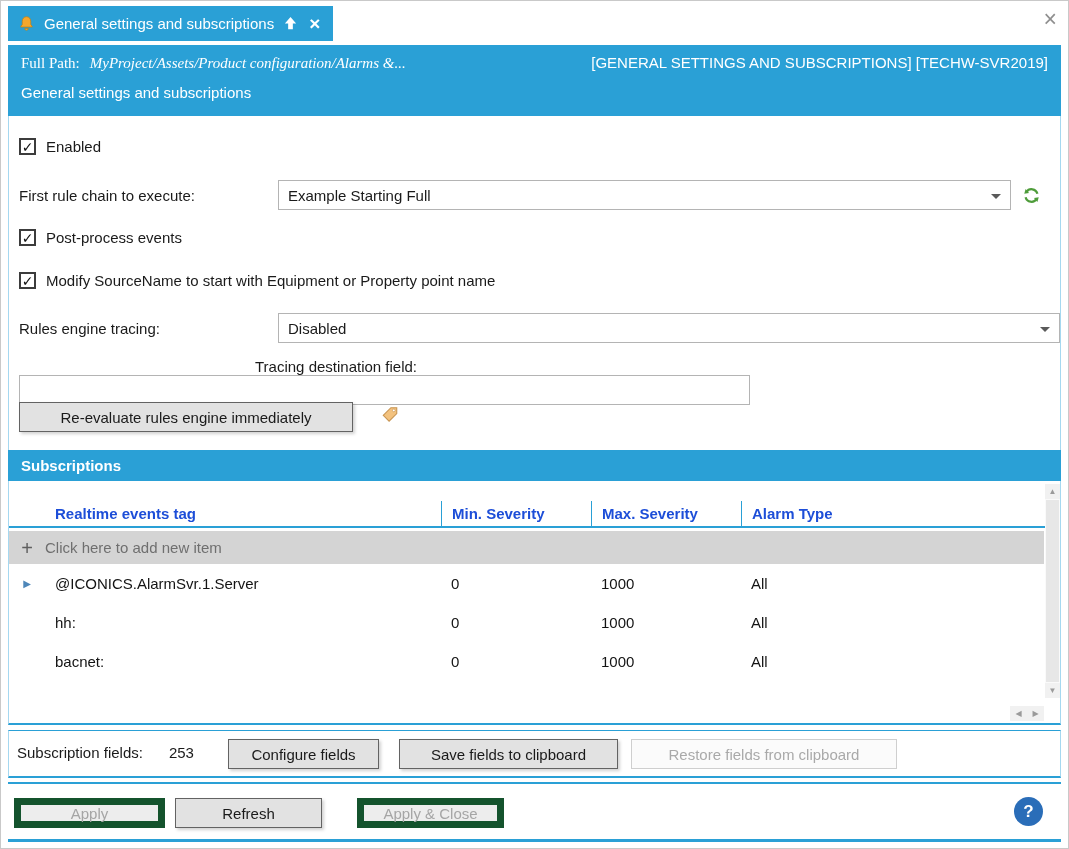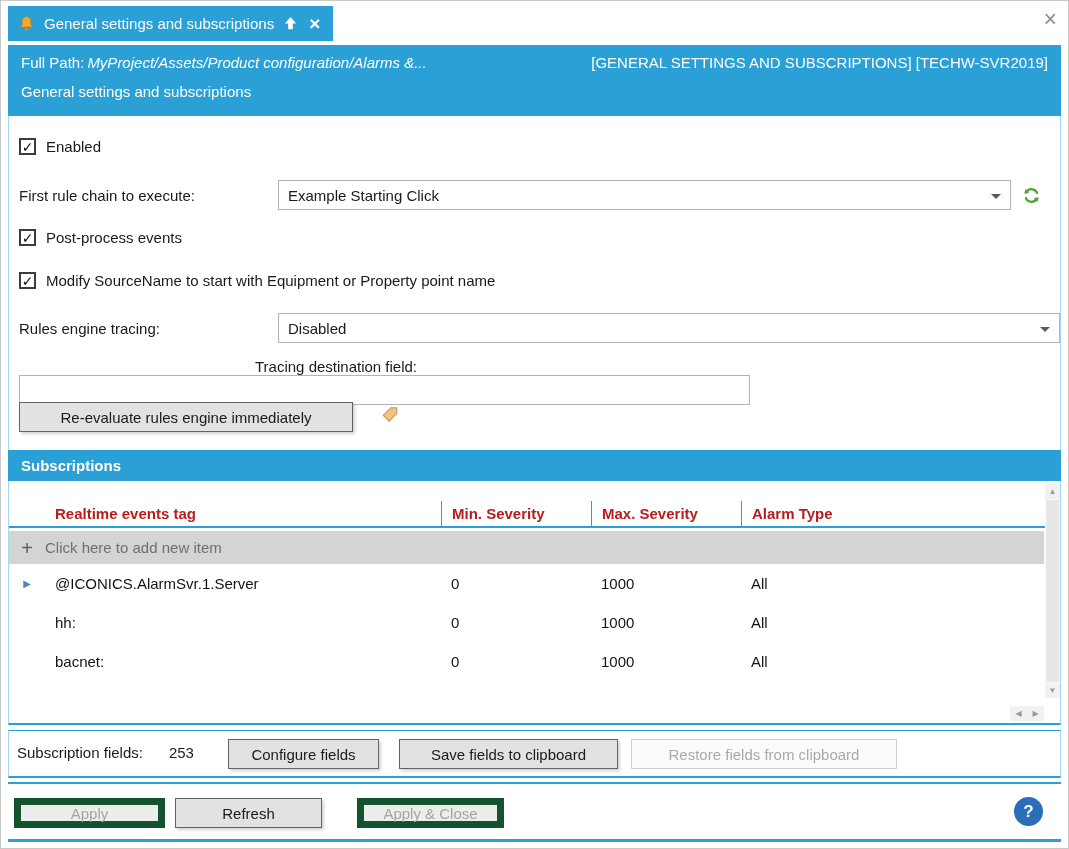--- a/index.html
+++ b/index.html
@@ -10,21 +10,21 @@
 
   
   .tab { position:absolute; left:7px; top:5px; height:35px; background:#2aa0d6; display:inline-flex; align-items:center; gap:9px; padding:0 13px 0 10px; cursor:default; }
   .tab-title { color:#fff; }
   .tab-x { color:#fff; font-size:19px; font-weight:bold; line-height:1; margin-left:2px; }
   .win-close { position:absolute; right:11px; top:7px; color:#8f8f8f; font-size:23px; line-height:1; cursor:default; }
 
   
   .header { position:absolute; left:7px; right:7px; top:44px; height:71px; background:#2aa0d6; color:#fff; padding:9px 13px; }
   .header-top { display:flex; justify-content:space-between; align-items:baseline; }
-  .fp { display:flex; gap:3px; }
+  .fp { display:flex; gap:10px;font-family:Liberation Serif, serif; }
   .fp-value { font-style:italic; }
   .header-sub { margin-top:12px; }
 
   
   .settings { position:absolute; left:7px; right:7px; top:115px; height:334px; background:#fff; border-left:1px solid #a5d8f0; border-right:1px solid #a5d8f0; }
   .row { position:absolute; display:flex; align-items:center; }
   .row-enabled  { top:22px;  left:10px; gap:10px; }
   .row-chain    { top:64px;  left:10px; }
   .row-post     { top:113px; left:10px; gap:10px; }
   .row-modify   { top:156px; left:10px; gap:10px; }
@@ -51,21 +51,21 @@
   
   .subs-bar { position:absolute; left:7px; right:7px; top:449px; height:31px; background:#2aa0d6; color:#fff; font-weight:bold; display:flex; align-items:center; padding-left:13px; }
 
   .table { position:absolute; left:7px; right:7px; top:480px; height:244px; background:#fff; border-left:1px solid #a5d8f0; border-right:1px solid #a5d8f0; border-bottom:2px solid #2aa0d6; }
   .thead { display:flex; height:47px; border-bottom:2px solid #2aa0d6; padding-right:16px; }
   .c0 { width:36px; flex:0 0 auto; display:flex; align-items:center; justify-content:center; }
   .c1 { width:396px; flex:0 0 auto; }
   .c2 { width:150px; flex:0 0 auto; }
   .c3 { width:150px; flex:0 0 auto; }
   .c4 { flex:1 1 auto; }
-  .th { display:flex; align-items:center; padding-left:10px; color:#b91c1c; font-weight:bold;margin-top:20px; }
+  .th { display:flex; align-items:center; padding-left:10px; color:#1d4ed8; font-weight:bold;margin-top:20px; }
   .th-sep { border-left:1px solid #2aa0d6; }
   .td { display:flex; align-items:center; padding-left:10px; }
 
   .add-row { height:33px; margin-top:3px; margin-right:16px; background:#d4d4d4; display:flex; align-items:center; color:#6f6f6f; }
   .plus { width:36px; text-align:center; font-size:20px; color:#5f5f5f; line-height:1; }
   .trow { height:39px; display:flex; align-items:center; margin-right:16px; color:#141414; }
   .expander { color:#4e87b9; font-size:10px; line-height:1; }
 
   .vscroll { position:absolute; top:3px; right:0; width:15px; height:214px; background:#fafafa; display:flex; flex-direction:column; }
   .sarrow { height:15px; flex:0 0 auto; display:flex; align-items:center; justify-content:center; color:#9a9a9a; font-size:8px; background:#f1f1f1; }
@@ -128,21 +128,21 @@
     <div class="row row-enabled">
       <span class="cb">
           <span class="check">✓</span>
         </span>
       <span>Enabled</span>
     </div>
 
     <div class="row row-chain">
       <span class="flabel">First rule chain to execute:</span>
       <div class="combo w733">
-        <span>Example Starting Click</span>
+        <span>Example Starting Full</span>
         <span class="combo-arrow"></span>
       </div>
       <span class="side-icon">
         <svg viewBox="0 0 20 20" width="19" height="19">
           <path d="M16.2 8.2 A6.4 6.4 0 0 0 4.6 6.4" fill="none" stroke="#4e9c3a" stroke-width="2.4"></path>
           <path d="M3.8 11.8 A6.4 6.4 0 0 0 15.4 13.6" fill="none" stroke="#4e9c3a" stroke-width="2.4"></path>
           <polygon points="2.4,8.2 7.4,7.4 3.8,3.2" fill="#4e9c3a"></polygon>
           <polygon points="17.6,11.8 12.6,12.6 16.2,16.8" fill="#4e9c3a"></polygon>
         </svg>
       </span>

